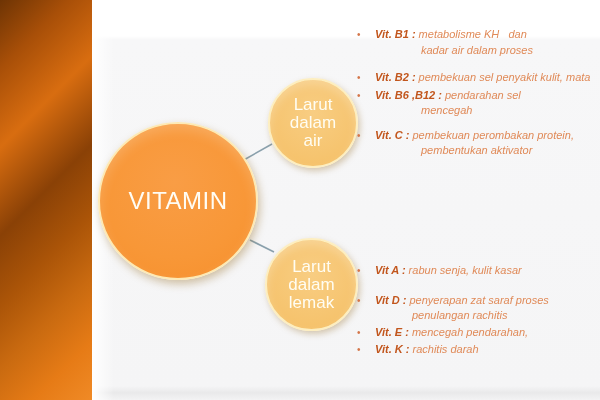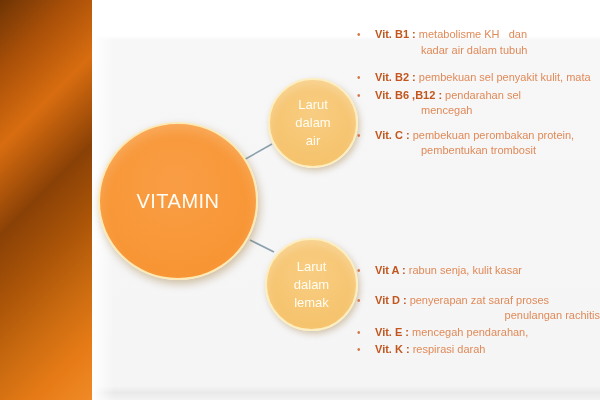--- a/index.html
+++ b/index.html
@@ -21,49 +21,49 @@
   .circle{
     position:absolute;border-radius:50%;
     display:flex;align-items:center;justify-content:center;text-align:center;
     box-sizing:border-box;
   }
   .circle.big{
     left:98px;top:122px;width:160px;height:158px;
     background:radial-gradient(circle at 48% 38%,#f99d45 0%,#f89737 60%,#f68f2c 100%);
     border:2px solid #fde9b4;
     box-shadow:2px 4px 8px rgba(150,110,40,.40), inset 0 6px 12px rgba(255,255,255,.18);
-    color:#fffdf5;font-size:20px;letter-spacing:.5px;
+    color:#fffdf5;font-size:24px;letter-spacing:.5px;
   }
   .circle.small{
     background:radial-gradient(circle at 50% 38%,#f8cd82 0%,#f6c46f 65%,#f5bf62 100%);
     border:2px solid #fdeec0;
     box-shadow:2px 3px 6px rgba(150,110,40,.35), inset 0 5px 10px rgba(255,255,255,.25);
-    color:#fffdf2;font-size:13px;line-height:18px;
+    color:#fffdf2;font-size:17px;line-height:18px;
   }
   .circle.small.top{left:268px;top:78px;width:90px;height:90px;}
   .circle.small.bottom{left:265px;top:238px;width:93px;height:93px;}
   .node-lines span{display:block;}
   
   .bullets{position:absolute;left:354px;width:246px;color:#e08a58;font-size:11px;line-height:15.5px;}
   .bullets.group1{top:27px;}
   .bullets.group2{top:263px;}
   .bullet-item{display:flex;}
   .group1 .bullet-item:nth-child(1){margin-bottom:12px;}
   .group1 .bullet-item:nth-child(2){margin-bottom:2px;}
   .group1 .bullet-item:nth-child(3){margin-bottom:9px;}
   .group2 .bullet-item:nth-child(1){margin-bottom:14px;}
   .group2 .bullet-item:nth-child(2){margin-bottom:1px;}
   .group2 .bullet-item:nth-child(3){margin-bottom:2px;}
   .dot{flex:0 0 18px;color:#d4764a;font-size:10px;padding-left:3px;line-height:15.5px;}
-  .b-text{flex:1;white-space:pre-wrap;}
+  .b-text{flex:1;white-space:pre-wrap;font-style:italic;}
   .b-label{font-weight:bold;color:#c2561d;}
   .b-line{color:#e08a58;}
   .b-line.wrap{display:block;}
   .group1 .b-line.wrap{padding-left:46px;}
-  .group2 .b-line.wrap{padding-left:37px;text-align:right;}
+  .group2 .b-line.wrap{padding-left:37px;}
 </style>
 </head>
 <body>
 
 <div class="stage">
 
   <div class="side-strip"></div>
   <div class="paper-glow"></div>
 
   <svg class="connectors" viewBox="0 0 600 400">
@@ -87,47 +87,47 @@
     <div class="node-lines">
       <span>Larut</span>
       <span>dalam</span>
       <span>lemak</span>
     </div>
   </div>
 
   <div class="bullets group1">
       <div class="bullet-item">
         <span class="dot">•</span>
-        <div class="b-text"><span class="b-label">Vit. B1 :</span><span class="b-line"> metabolisme KH   dan</span><span class="b-line wrap">kadar air dalam tubuh</span></div>
+        <div class="b-text"><span class="b-label">Vit. B1 :</span><span class="b-line"> metabolisme KH   dan</span><span class="b-line wrap">kadar air dalam proses</span></div>
       </div>
       <div class="bullet-item">
         <span class="dot">•</span>
         <div class="b-text"><span class="b-label">Vit. B2 :</span><span class="b-line"> pembekuan sel penyakit kulit, mata</span></div>
       </div>
       <div class="bullet-item">
         <span class="dot">•</span>
         <div class="b-text"><span class="b-label">Vit. B6 ,B12 :</span><span class="b-line"> pendarahan sel</span><span class="b-line wrap">mencegah</span></div>
       </div>
       <div class="bullet-item">
         <span class="dot">•</span>
-        <div class="b-text"><span class="b-label">Vit. C :</span><span class="b-line"> pembekuan perombakan protein,</span><span class="b-line wrap">pembentukan trombosit</span></div>
+        <div class="b-text"><span class="b-label">Vit. C :</span><span class="b-line"> pembekuan perombakan protein,</span><span class="b-line wrap">pembentukan aktivator</span></div>
       </div>
     </div>
   <div class="bullets group2">
       <div class="bullet-item">
         <span class="dot">•</span>
         <div class="b-text"><span class="b-label">Vit A :</span><span class="b-line"> rabun senja, kulit kasar</span></div>
       </div>
       <div class="bullet-item">
         <span class="dot">•</span>
         <div class="b-text"><span class="b-label">Vit D :</span><span class="b-line"> penyerapan zat saraf proses</span><span class="b-line wrap">penulangan rachitis</span></div>
       </div>
       <div class="bullet-item">
         <span class="dot">•</span>
         <div class="b-text"><span class="b-label">Vit. E :</span><span class="b-line"> mencegah pendarahan,</span></div>
       </div>
       <div class="bullet-item">
         <span class="dot">•</span>
-        <div class="b-text"><span class="b-label">Vit. K :</span><span class="b-line"> respirasi darah</span></div>
+        <div class="b-text"><span class="b-label">Vit. K :</span><span class="b-line"> rachitis darah</span></div>
       </div>
     </div>
 
 </div>
 
 </body></html>

